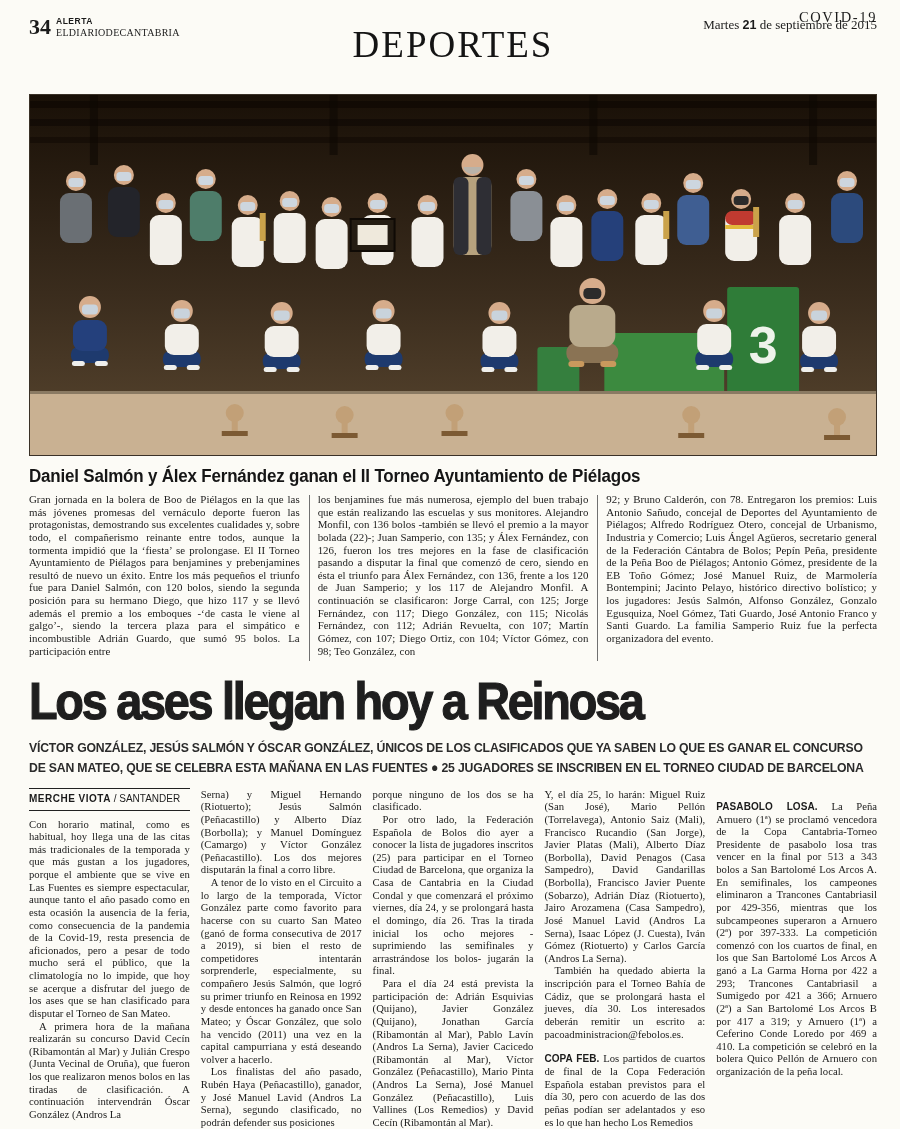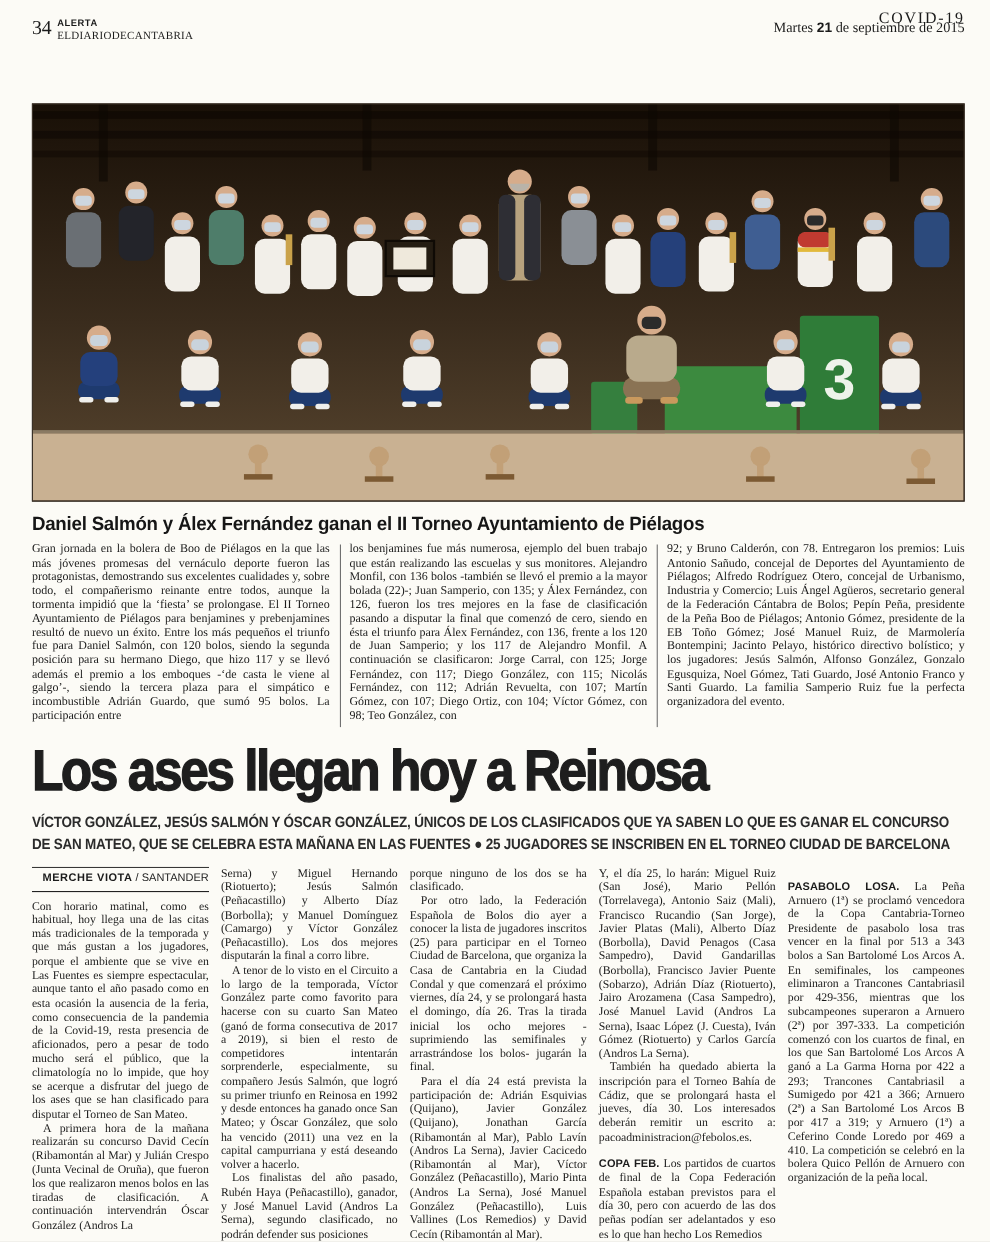--- a/index.html
+++ b/index.html
@@ -3,21 +3,21 @@
 <meta charset="utf-8">
 <style>
   html,body{margin:0;padding:0;background:#8a8a8a;}
   .page{position:relative;width:900px;height:1129px;background:#fcfbf6;overflow:hidden;
         color:#1b1b1b;font-family:"Liberation Serif","DejaVu Serif",serif;margin:0 auto;}
   .inner{padding:4px 23px 0 29px;}
 
   
   .hdr{position:relative;height:84px;}
   .brand{position:absolute;left:0;top:12px;display:flex;gap:5px;align-items:flex-start;}
-  .pageno{font-size:18px;font-weight:normal;line-height:1;}
+  .pageno{font-size:22px;font-weight:bold;line-height:1;}
   .brand-txt{display:flex;flex-direction:column;line-height:1.15;padding-top:1px;}
   .brand-name{font-family:"Liberation Sans",sans-serif;font-weight:bold;font-size:8.5px;letter-spacing:.5px;}
   .brand-sub{font-size:10px;letter-spacing:.3px;}
   .date{position:absolute;right:0;top:13px;font-size:13px;}
   .date b{font-family:"Liberation Sans",sans-serif;font-size:12.5px;}
   .kicker{text-align:right;font-size:14.5px;letter-spacing:1.6px;padding-top:5px;}
   .section-title{text-align:center;font-size:37px;letter-spacing:2px;line-height:1.02;margin-top:0;color:#141414;}
   .rule-row{display:flex;align-items:center;gap:16px;margin-top:0;}
   .rule{flex:1;height:1.4px;background:#2c2c2c;}
   .website{font-size:11px;padding:0 2px;}
@@ -35,21 +35,21 @@
 
   
   .h2a{margin-top:13px;font-family:"Liberation Sans",sans-serif;font-weight:bold;font-size:52px;line-height:.98;
        letter-spacing:-2.5px;color:#1e1e1e;-webkit-text-stroke:1.2px #1e1e1e;white-space:nowrap;
        transform:scaleX(.9);transform-origin:left center;}
   .subhead{margin-top:11px;font-family:"Liberation Sans",sans-serif;font-weight:bold;font-size:13.6px;
        line-height:1.5;letter-spacing:-.2px;color:#2b2b2b;white-space:nowrap;
        transform:scaleX(.9);transform-origin:left center;}
   .cols5{display:flex;gap:11px;margin-top:9px;height:348px;overflow:hidden;}
   .c5{flex:1;text-align:justify;font-size:10.7px;line-height:1.18;}
-  .byline{font-family:"Liberation Sans",sans-serif;font-size:10px;text-align:right;
+  .byline{font-family:"Liberation Sans",sans-serif;font-size:10px;text-align:left;
           border-top:1.4px solid #222;border-bottom:1.4px solid #222;padding:4px 0 5px;margin-bottom:7px;
           white-space:nowrap;}
   .byline b{letter-spacing:.5px;}
   .para{margin:0;}
   .para.indent{text-indent:10px;}
   .para.section{margin-top:12px;}
   .para b.lead{font-family:"Liberation Sans",sans-serif;font-size:10px;letter-spacing:.1px;}
 </style>
 </head>
 <body>
@@ -60,20 +60,21 @@
     <div class="hdr">
       <div class="brand">
         <span class="pageno">34</span>
         <span class="brand-txt">
           <span class="brand-name">ALERTA</span>
           <span class="brand-sub">ELDIARIODECANTABRIA</span>
         </span>
       </div>
       <div class="date"><span>Martes </span><b>21</b><span> de septiembre de 2015</span></div>
       <div class="kicker">COVID-19</div>
+      <div class="section-title">DEPORTES</div>
     </div>
 
     <div class="photo">
       <svg viewBox="0 0 847 360" preserveAspectRatio="none" role="img" aria-label="Foto de grupo nocturna en la bolera de Boo de Piélagos: niños con polos blancos y pantalones azules, con mascarillas, sostienen trofeos y placas junto a varios adultos; al fondo estructura de madera y elementos verdes con el número 3, suelo de arena con trofeos de madera.">
         <defs>
           <linearGradient id="bgG" x1="0" y1="0" x2="0" y2="1">
             <stop offset="0" stop-color="#191007"></stop>
               <stop offset=".55" stop-color="#3a2c1d"></stop>
               <stop offset="1" stop-color="#5a4730"></stop>
           </linearGradient>

